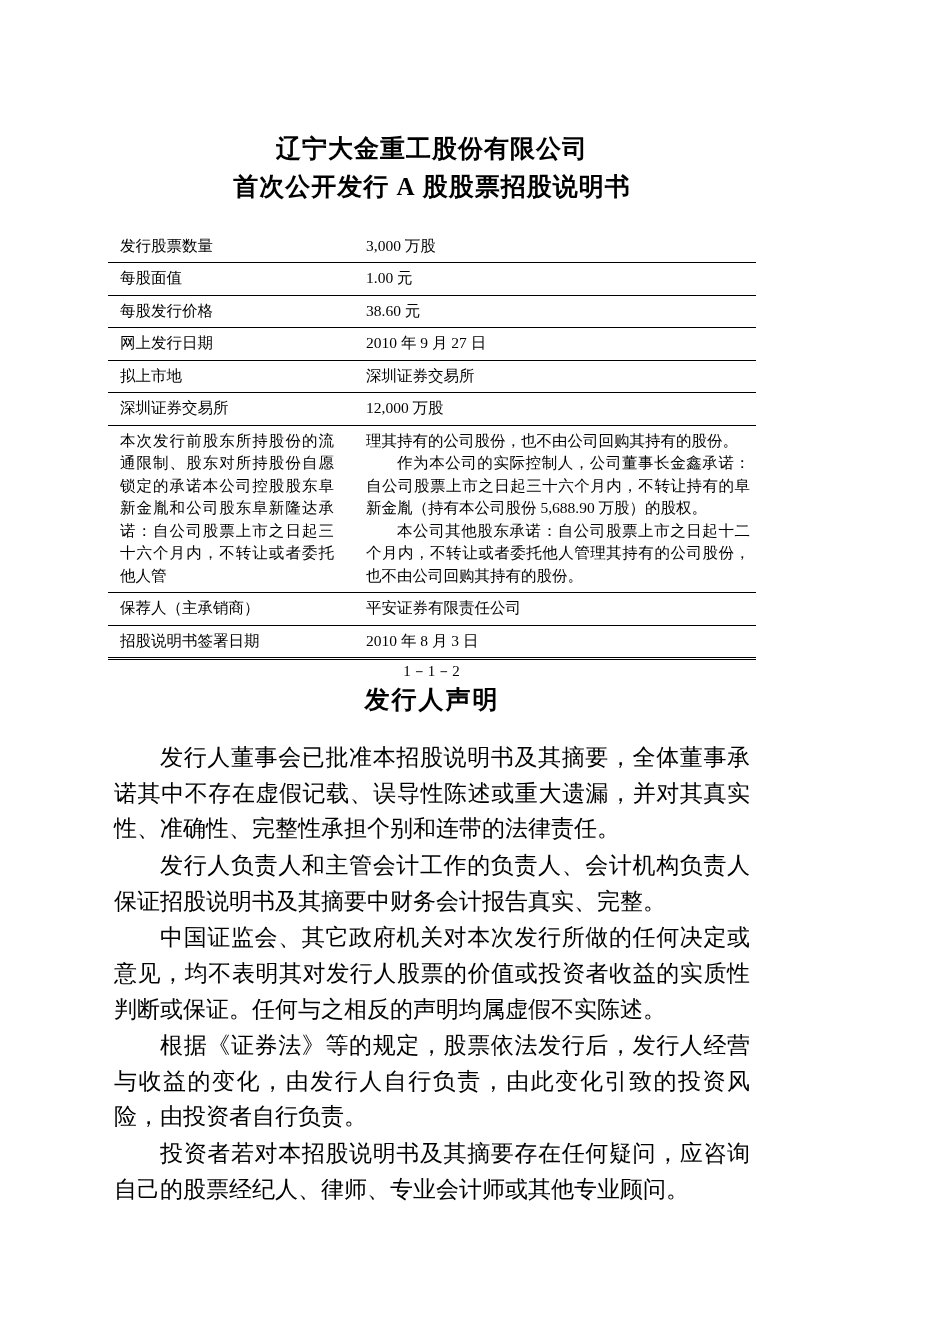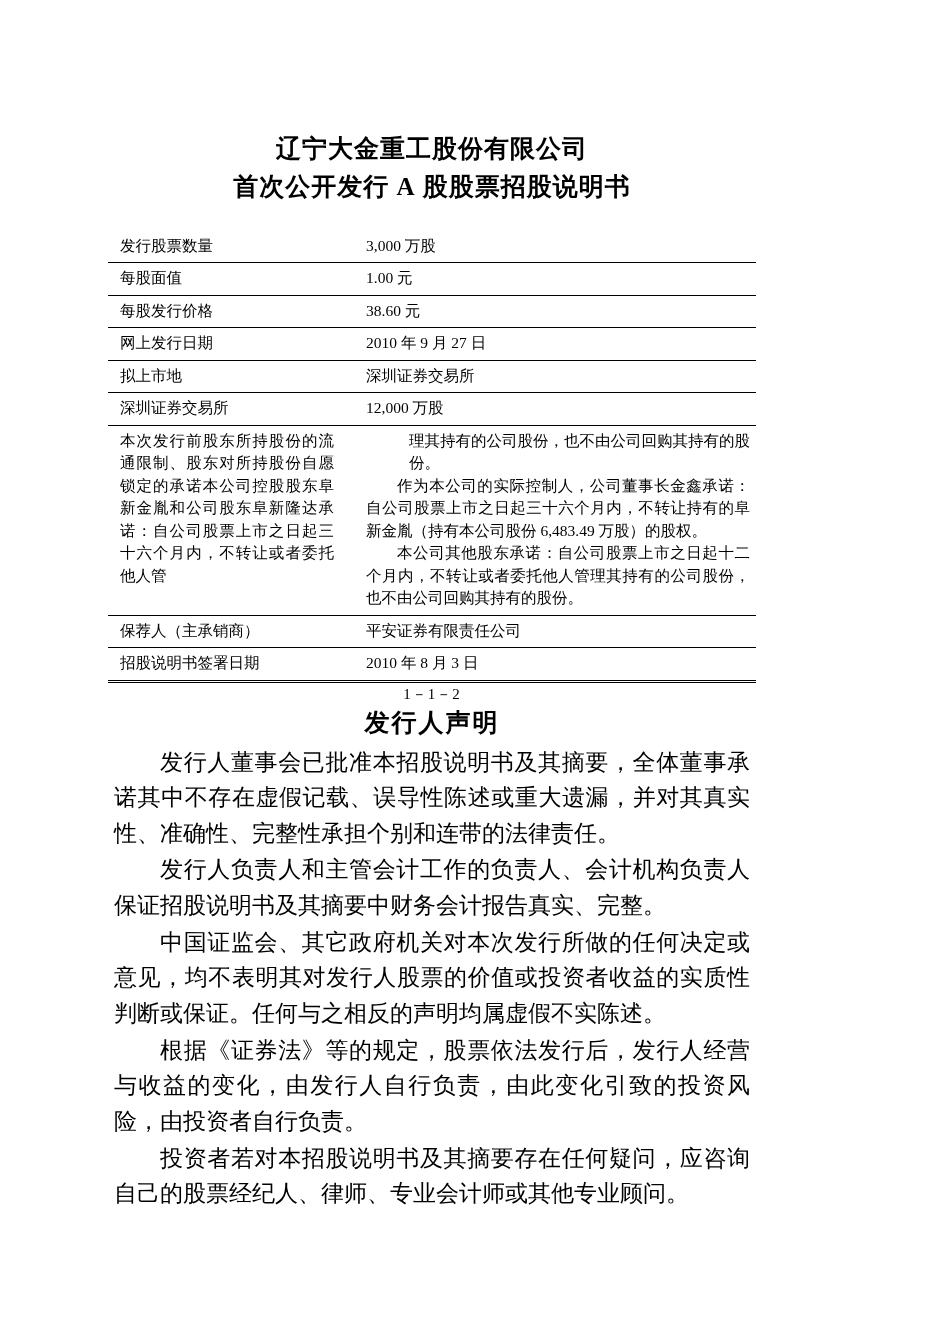--- a/index.html
+++ b/index.html
@@ -72,33 +72,32 @@
     font-size: 15.5px;
     line-height: 1.52;
     text-align: justify;
   }
   .commit-value p {
     margin: 0;
     text-indent: 2em;
   }
   .commit-value p.noindent {
     text-indent: 0;
-    margin-left: 43px;
   }
   .page-num {
     text-align: center;
     font-size: 15px;
     letter-spacing: 1px;
     margin-top: 2px;
   }
   .section-title {
     text-align: center;
     font-size: 25px;
     font-weight: bold;
-    margin: 2px 0 6px 0;
+    margin: 2px 0 24px 0;
     letter-spacing: 2px;
     font-family: "Liberation Sans", sans-serif;
   }
   .body-text p {
     font-size: 23px;
     line-height: 1.55;
     margin: 0 0 1px 0;
     text-indent: 2em;
     text-align: justify;
     padding: 0 6px;
@@ -141,21 +140,21 @@
         <td class="value-cell">深圳证券交易所</td>
       </tr>
       <tr>
         <td class="label-cell">深圳证券交易所</td>
         <td class="value-cell">12,000 万股</td>
       </tr>
       <tr>
         <td class="label-cell commit-label">本次发行前股东所持股份的流通限制、股东对所持股份自愿锁定的承诺本公司控股股东阜新金胤和公司股东阜新隆达承诺：自公司股票上市之日起三十六个月内，不转让或者委托他人管</td>
         <td class="value-cell commit-value">
           <p class="noindent">理其持有的公司股份，也不由公司回购其持有的股份。</p>
-          <p>作为本公司的实际控制人，公司董事长金鑫承诺：自公司股票上市之日起三十六个月内，不转让持有的阜新金胤（持有本公司股份 6,483.49 万股）的股权。</p>
+          <p>作为本公司的实际控制人，公司董事长金鑫承诺：自公司股票上市之日起三十六个月内，不转让持有的阜新金胤（持有本公司股份 5,688.90 万股）的股权。</p>
           <p>本公司其他股东承诺：自公司股票上市之日起十二个月内，不转让或者委托他人管理其持有的公司股份，也不由公司回购其持有的股份。</p>
         </td>
       </tr>
       <tr>
         <td class="label-cell">保荐人（主承销商）</td>
         <td class="value-cell">平安证券有限责任公司</td>
       </tr>
       <tr>
         <td class="label-cell" style="border-bottom:3px double #000;">招股说明书签署日期</td>
         <td class="value-cell" style="border-bottom:3px double #000;">2010 年 8 月 3 日</td>

